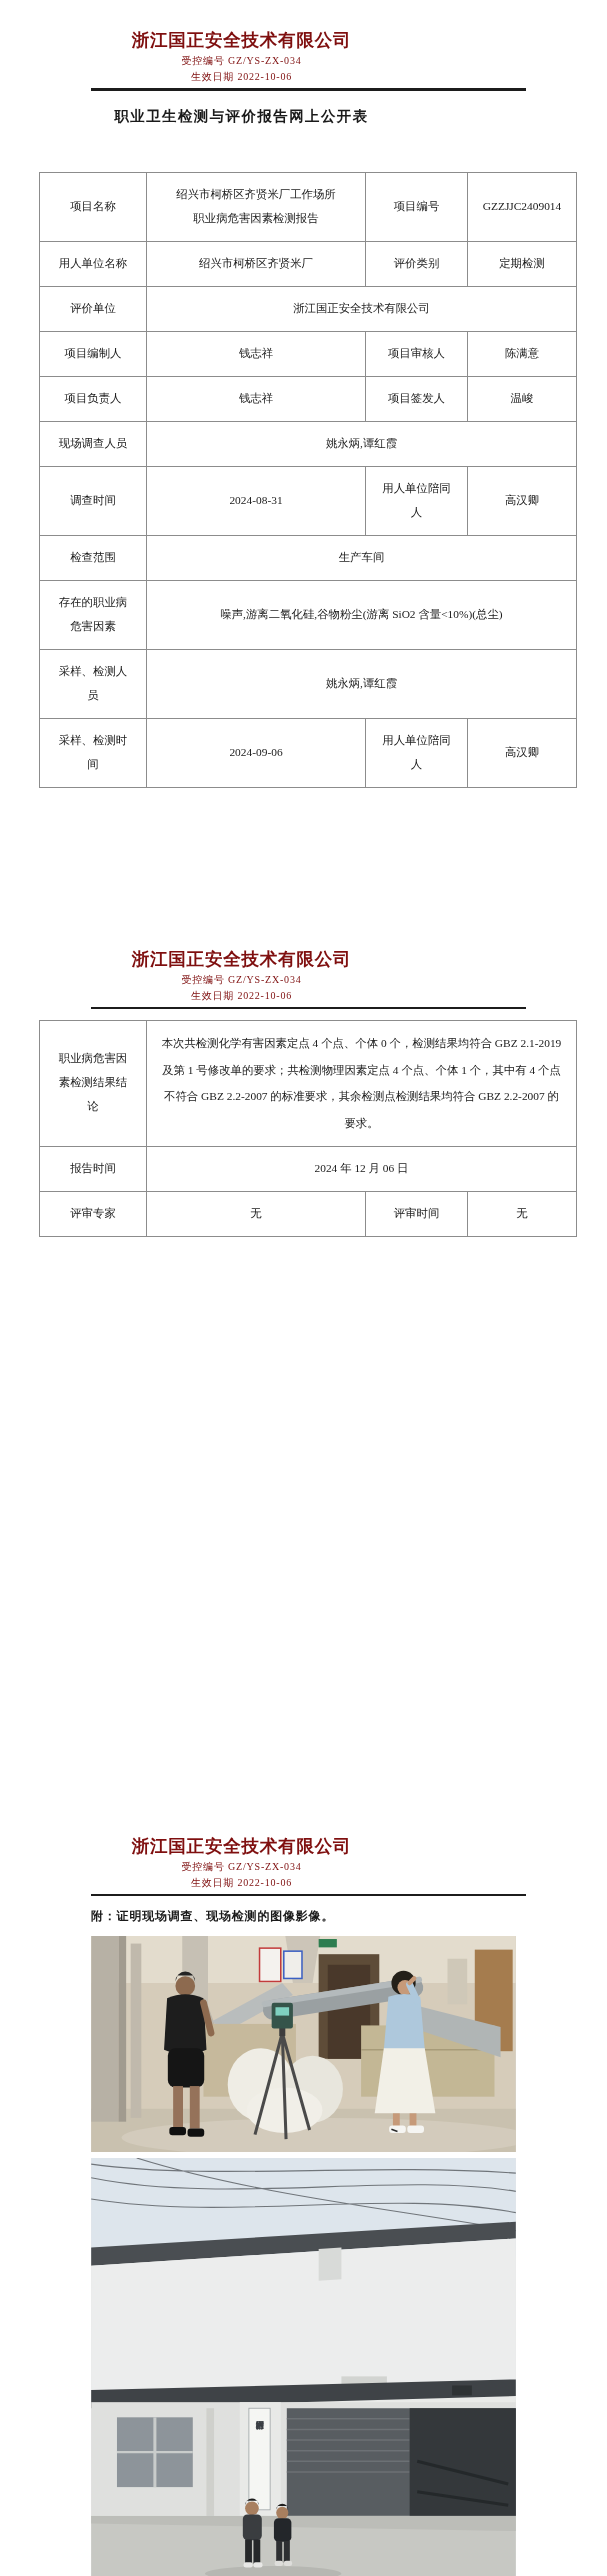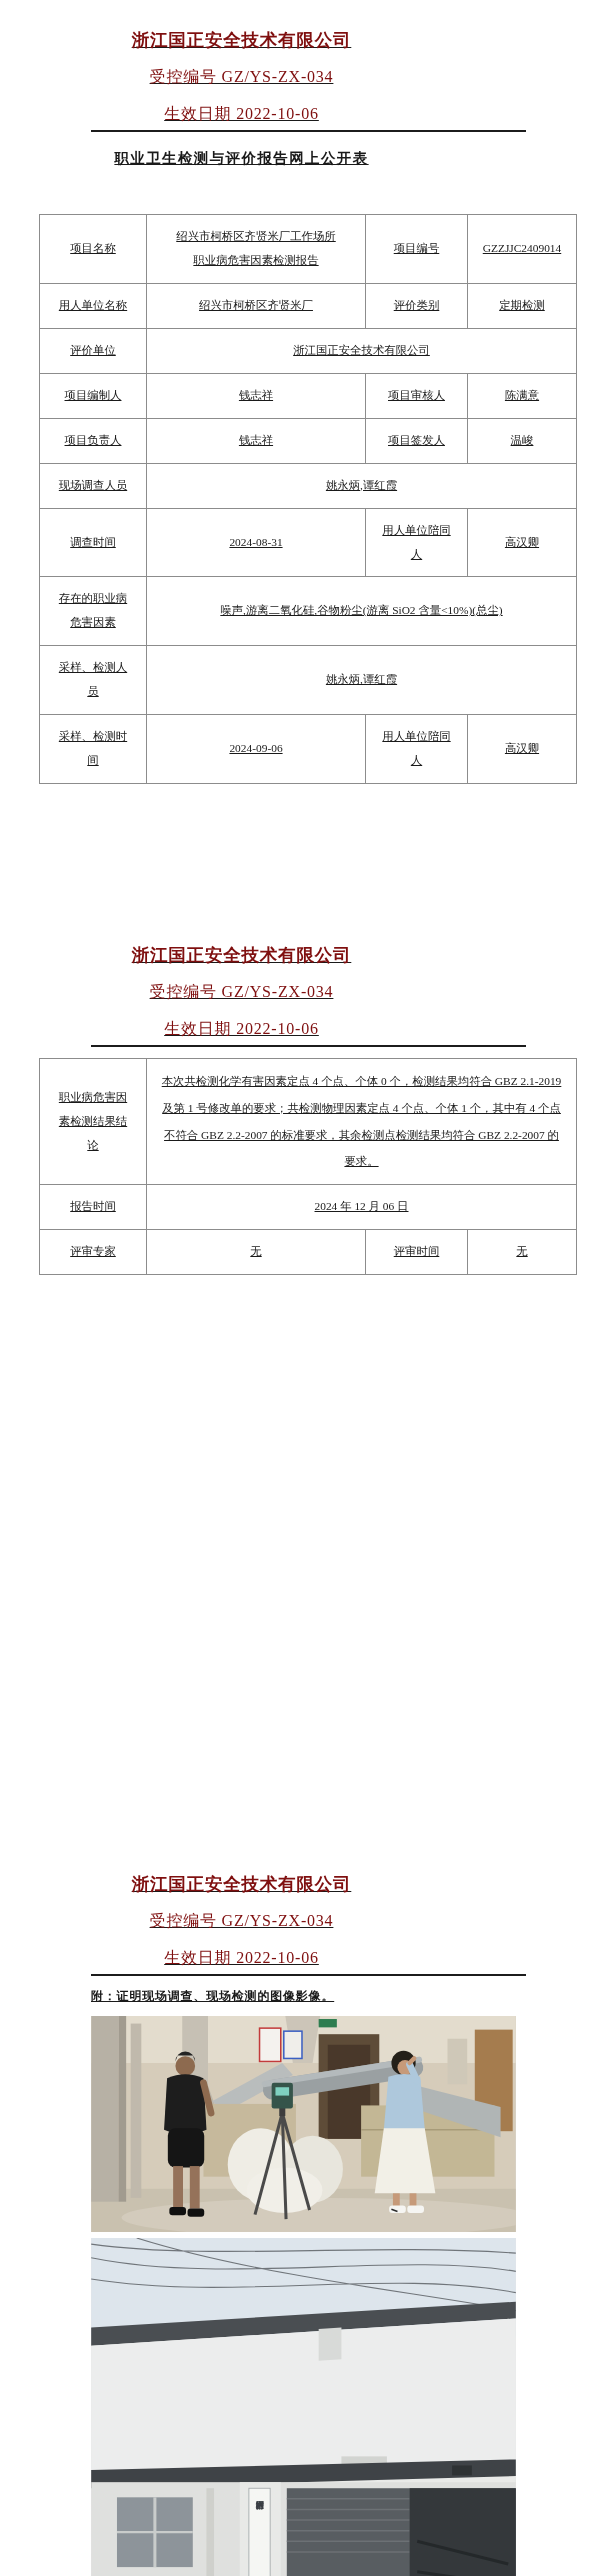--- a/index.html
+++ b/index.html
@@ -6,28 +6,28 @@
     --letterhead:#7f0f0f;
     --text:#1a1a1a;
     --table-border:#8c8c8c;
     --rule:#1c1c1c;
   }
   html,body{margin:0;padding:0;}
   body{
     width:607px;height:2576px;overflow:hidden;background:#ffffff;
     font-family:"Liberation Serif","DejaVu Serif",serif;color:var(--text);
   }
-  .sheet{width:483px;text-decoration:underline;}
+  .sheet{width:483px;}
   .letterhead{text-align:center;}
   .lh-company{
     font-size:17.5px;font-weight:bold;letter-spacing:0.8px;color:var(--letterhead);
     line-height:1.2;
   }
   .lh-sub{
-    font-size:16px;color:var(--letterhead);margin-top:16px;letter-spacing:0.8px;line-height:1.3;
+    font-size:10px;color:var(--letterhead);margin-top:3px;letter-spacing:0.8px;line-height:1.3;
   }
   .lh-rule{
     height:2.3px;background:var(--rule);width:435px;margin:5.3px 0 0 91px;
   }
   .report-title{
     text-align:center;font-size:14.4px;font-weight:bold;letter-spacing:1.5px;
     margin-top:16.7px;
   }
   table.doc{
     border-collapse:collapse;table-layout:fixed;
@@ -106,20 +106,24 @@
     <tr>
       <td>现场调查人员</td>
       <td colspan="3">姚永炳,谭红霞</td>
     </tr>
     <tr>
       <td>调查时间</td>
       <td>2024-08-31</td>
       <td>用人单位陪同
 人</td>
       <td>高汉卿</td>
+    </tr>
+    <tr>
+      <td>检查范围</td>
+      <td colspan="3">生产车间</td>
     </tr>
     <tr>
       <td>存在的职业病
 危害因素</td>
       <td colspan="3">噪声,游离二氧化硅,谷物粉尘(游离 SiO2 含量&lt;10%)(总尘)</td>
     </tr>
     <tr>
       <td>采样、检测人
 员</td>
       <td colspan="3">姚永炳,谭红霞</td>

